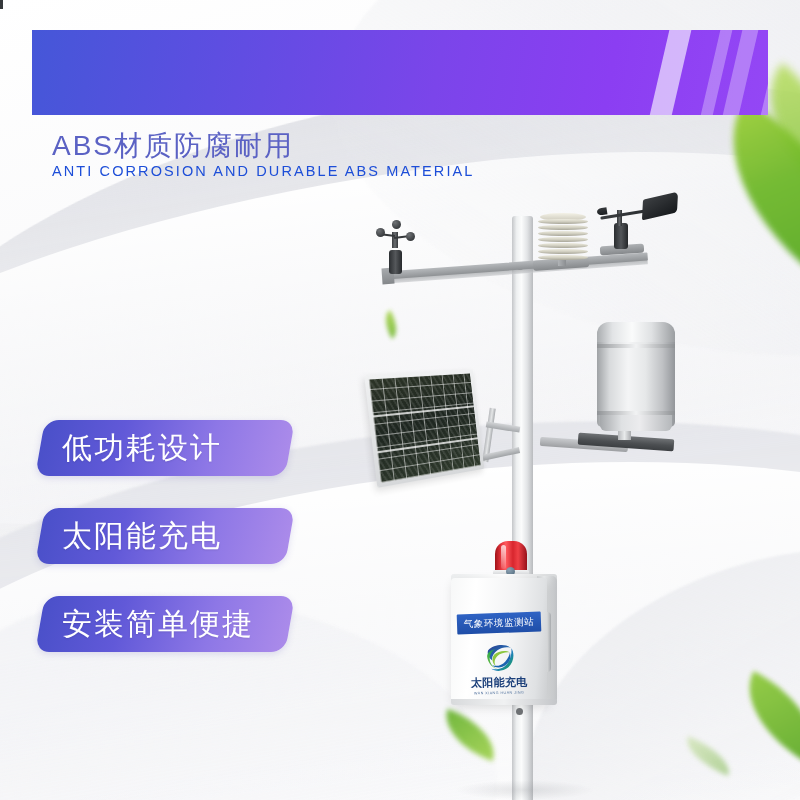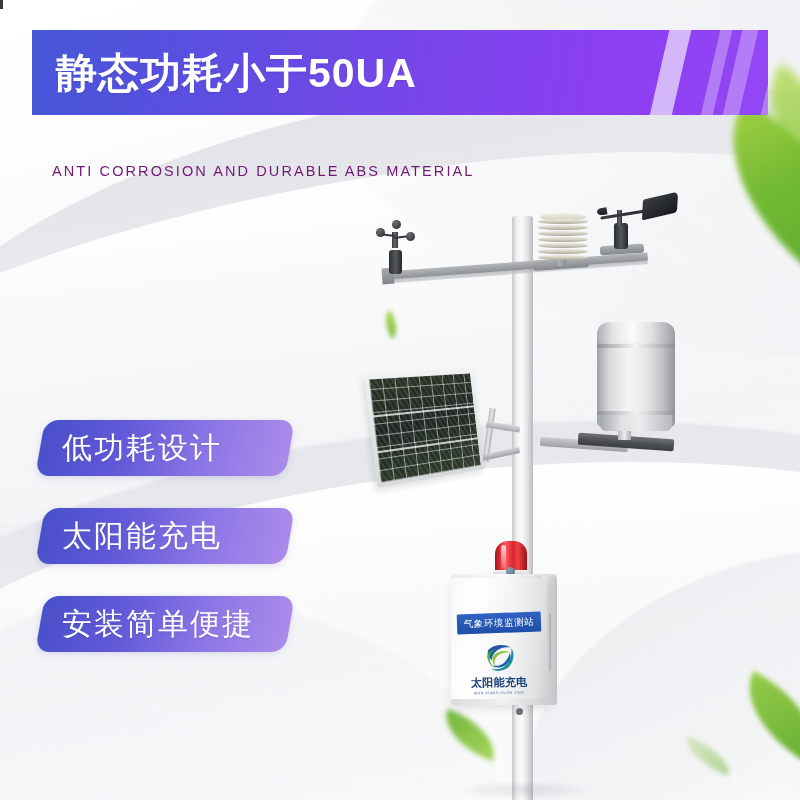--- a/index.html
+++ b/index.html
@@ -83,21 +83,21 @@
     white-space:nowrap; text-shadow:0 1px 2px rgba(0,0,0,.10);
   }
 
   
   .sub-cn{
     position:absolute; left:52px; top:127px;
     color:#5b62c4; font-size:28px; letter-spacing:2px; white-space:nowrap;
   }
   .sub-en{
     position:absolute; left:52px; top:163px;
-    color:#701a75; font-size:14.5px; letter-spacing:2.1px; white-space:nowrap;
+    color:#1d4ed8; font-size:14.5px; letter-spacing:2.1px; white-space:nowrap;
   }
 
   
   .pill{
     position:absolute; left:40px; width:250px; height:56px;
     background:linear-gradient(95deg,#4a50c9 0%,#6159d8 32%,#8d77e6 68%,#ab8bea 100%);
     border-radius:14px;
     transform:skewX(-10deg);
     box-shadow:0 2px 7px rgba(80,70,180,.17);
   }
@@ -541,23 +541,23 @@
 
   <div class="leaf leaf-bl"></div>
   <div class="leaf leaf-br"></div>
   <div class="leaf leaf-bm"></div>
 
   <div class="banner">
     <div class="stripe st-a"></div>
     <div class="stripe st-b"></div>
     <div class="stripe st-c"></div>
     <div class="stripe st-d"></div>
-    <div class="banner-title">静态功耗小于50UA</div>
   </div>
 
+  <div class="sub-cn">ABS材质防腐耐用</div>
   <div class="sub-en">ANTI CORROSION AND DURABLE ABS MATERIAL</div>
 
   <div class="pill p1">
     <div class="pill-txt">低功耗设计</div>
   </div>
   <div class="pill p2">
     <div class="pill-txt">太阳能充电</div>
   </div>
   <div class="pill p3">
     <div class="pill-txt">安装简单便捷</div>

